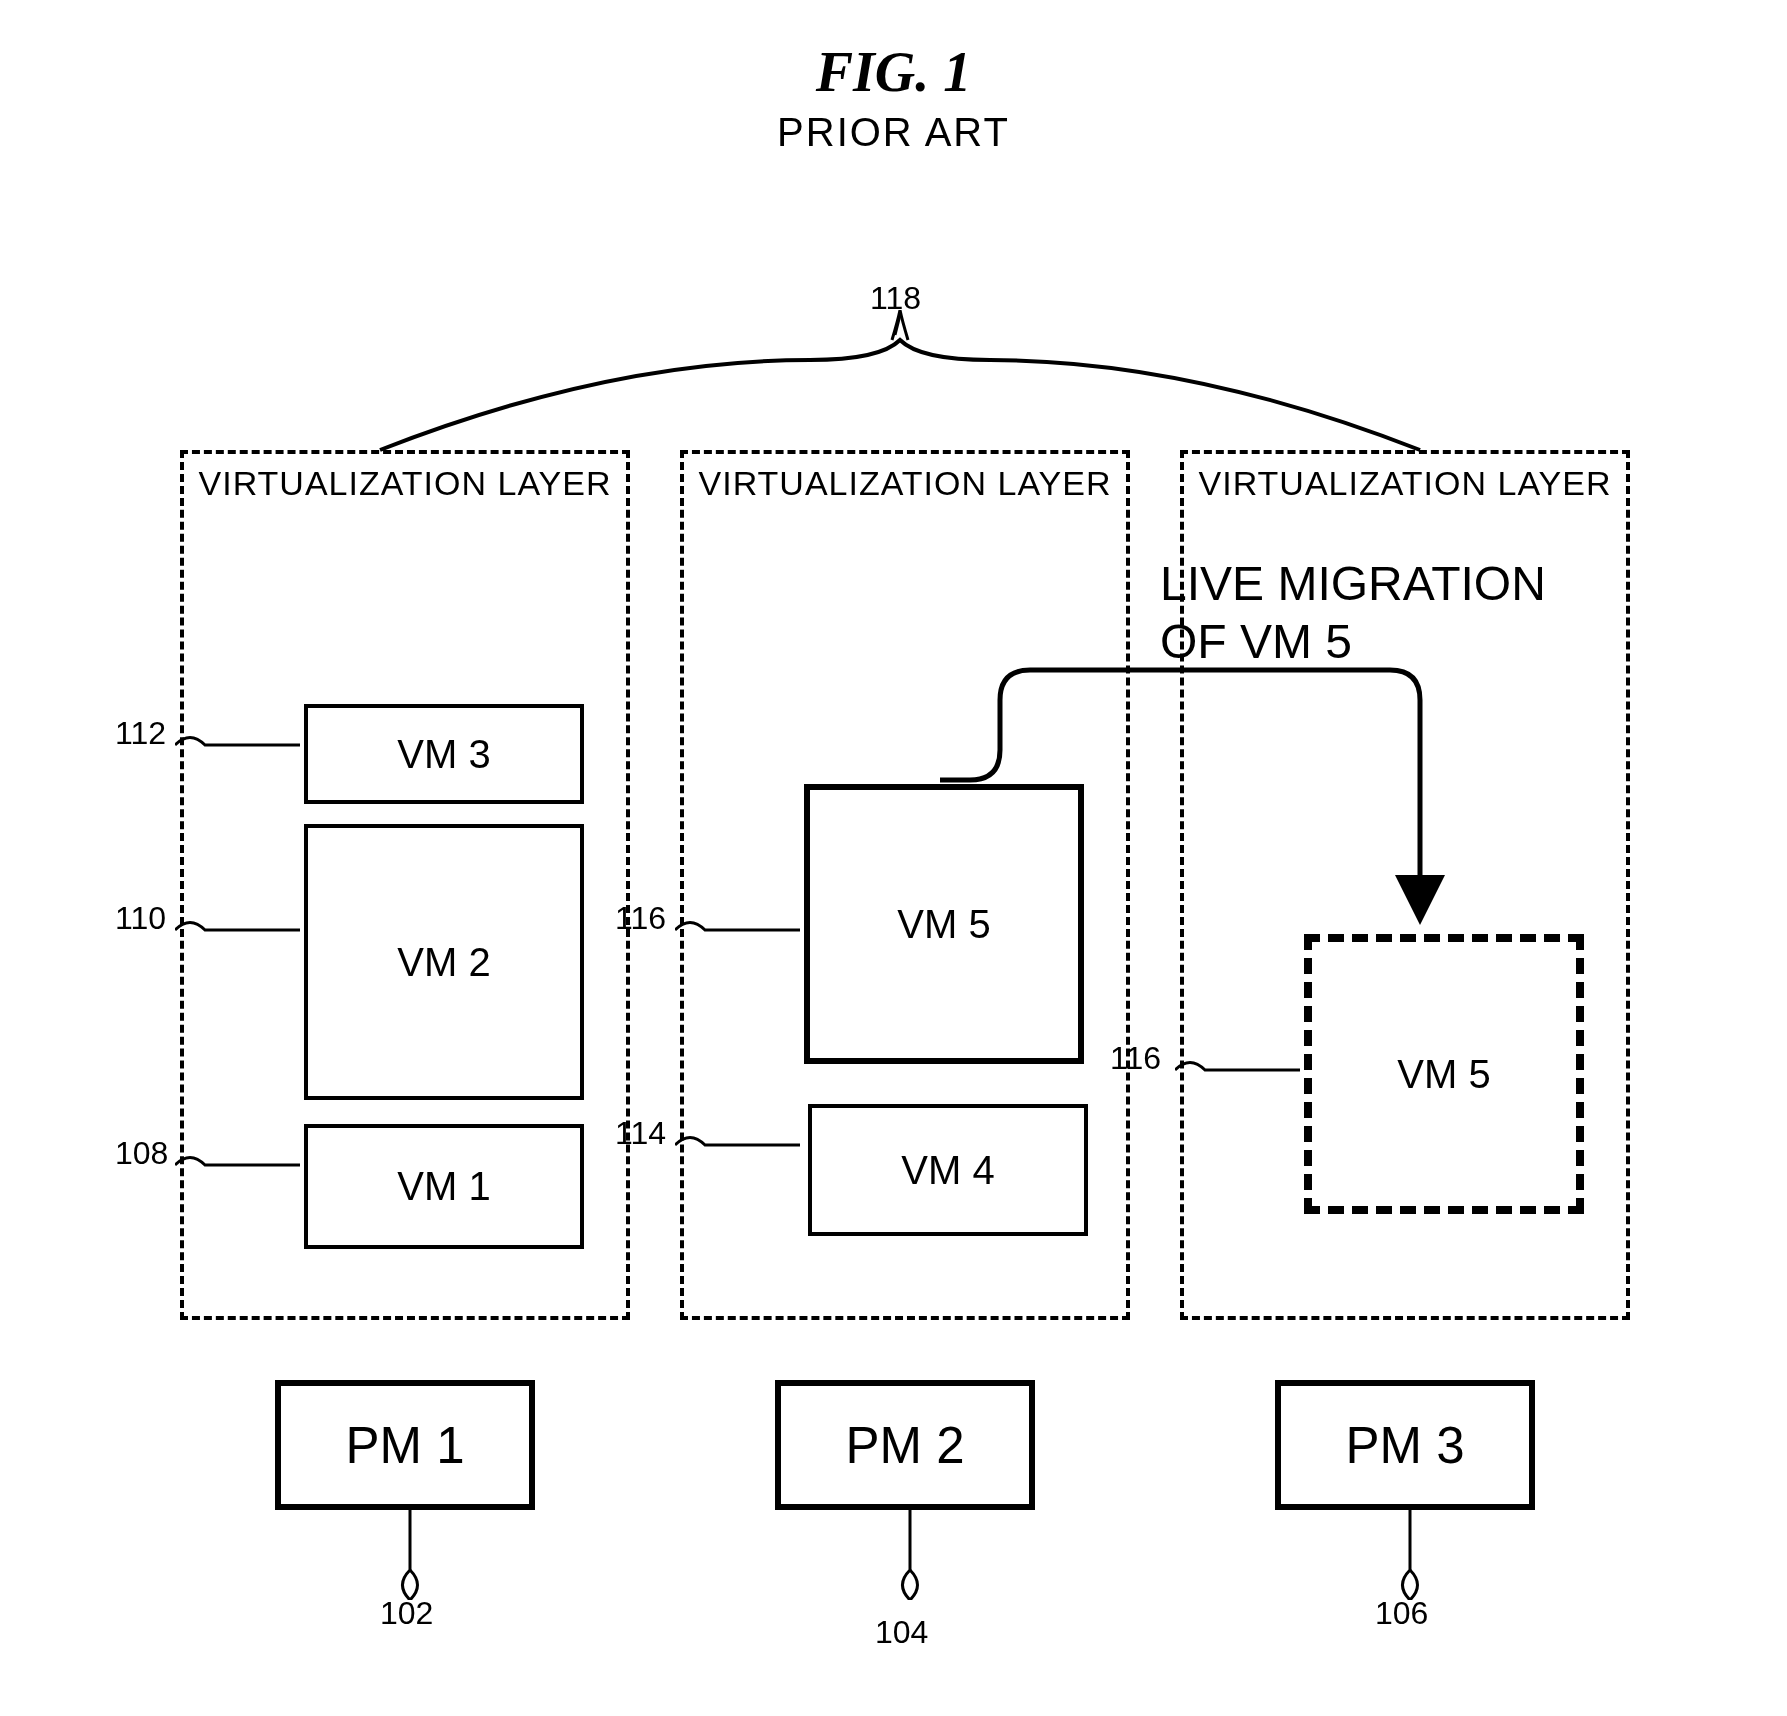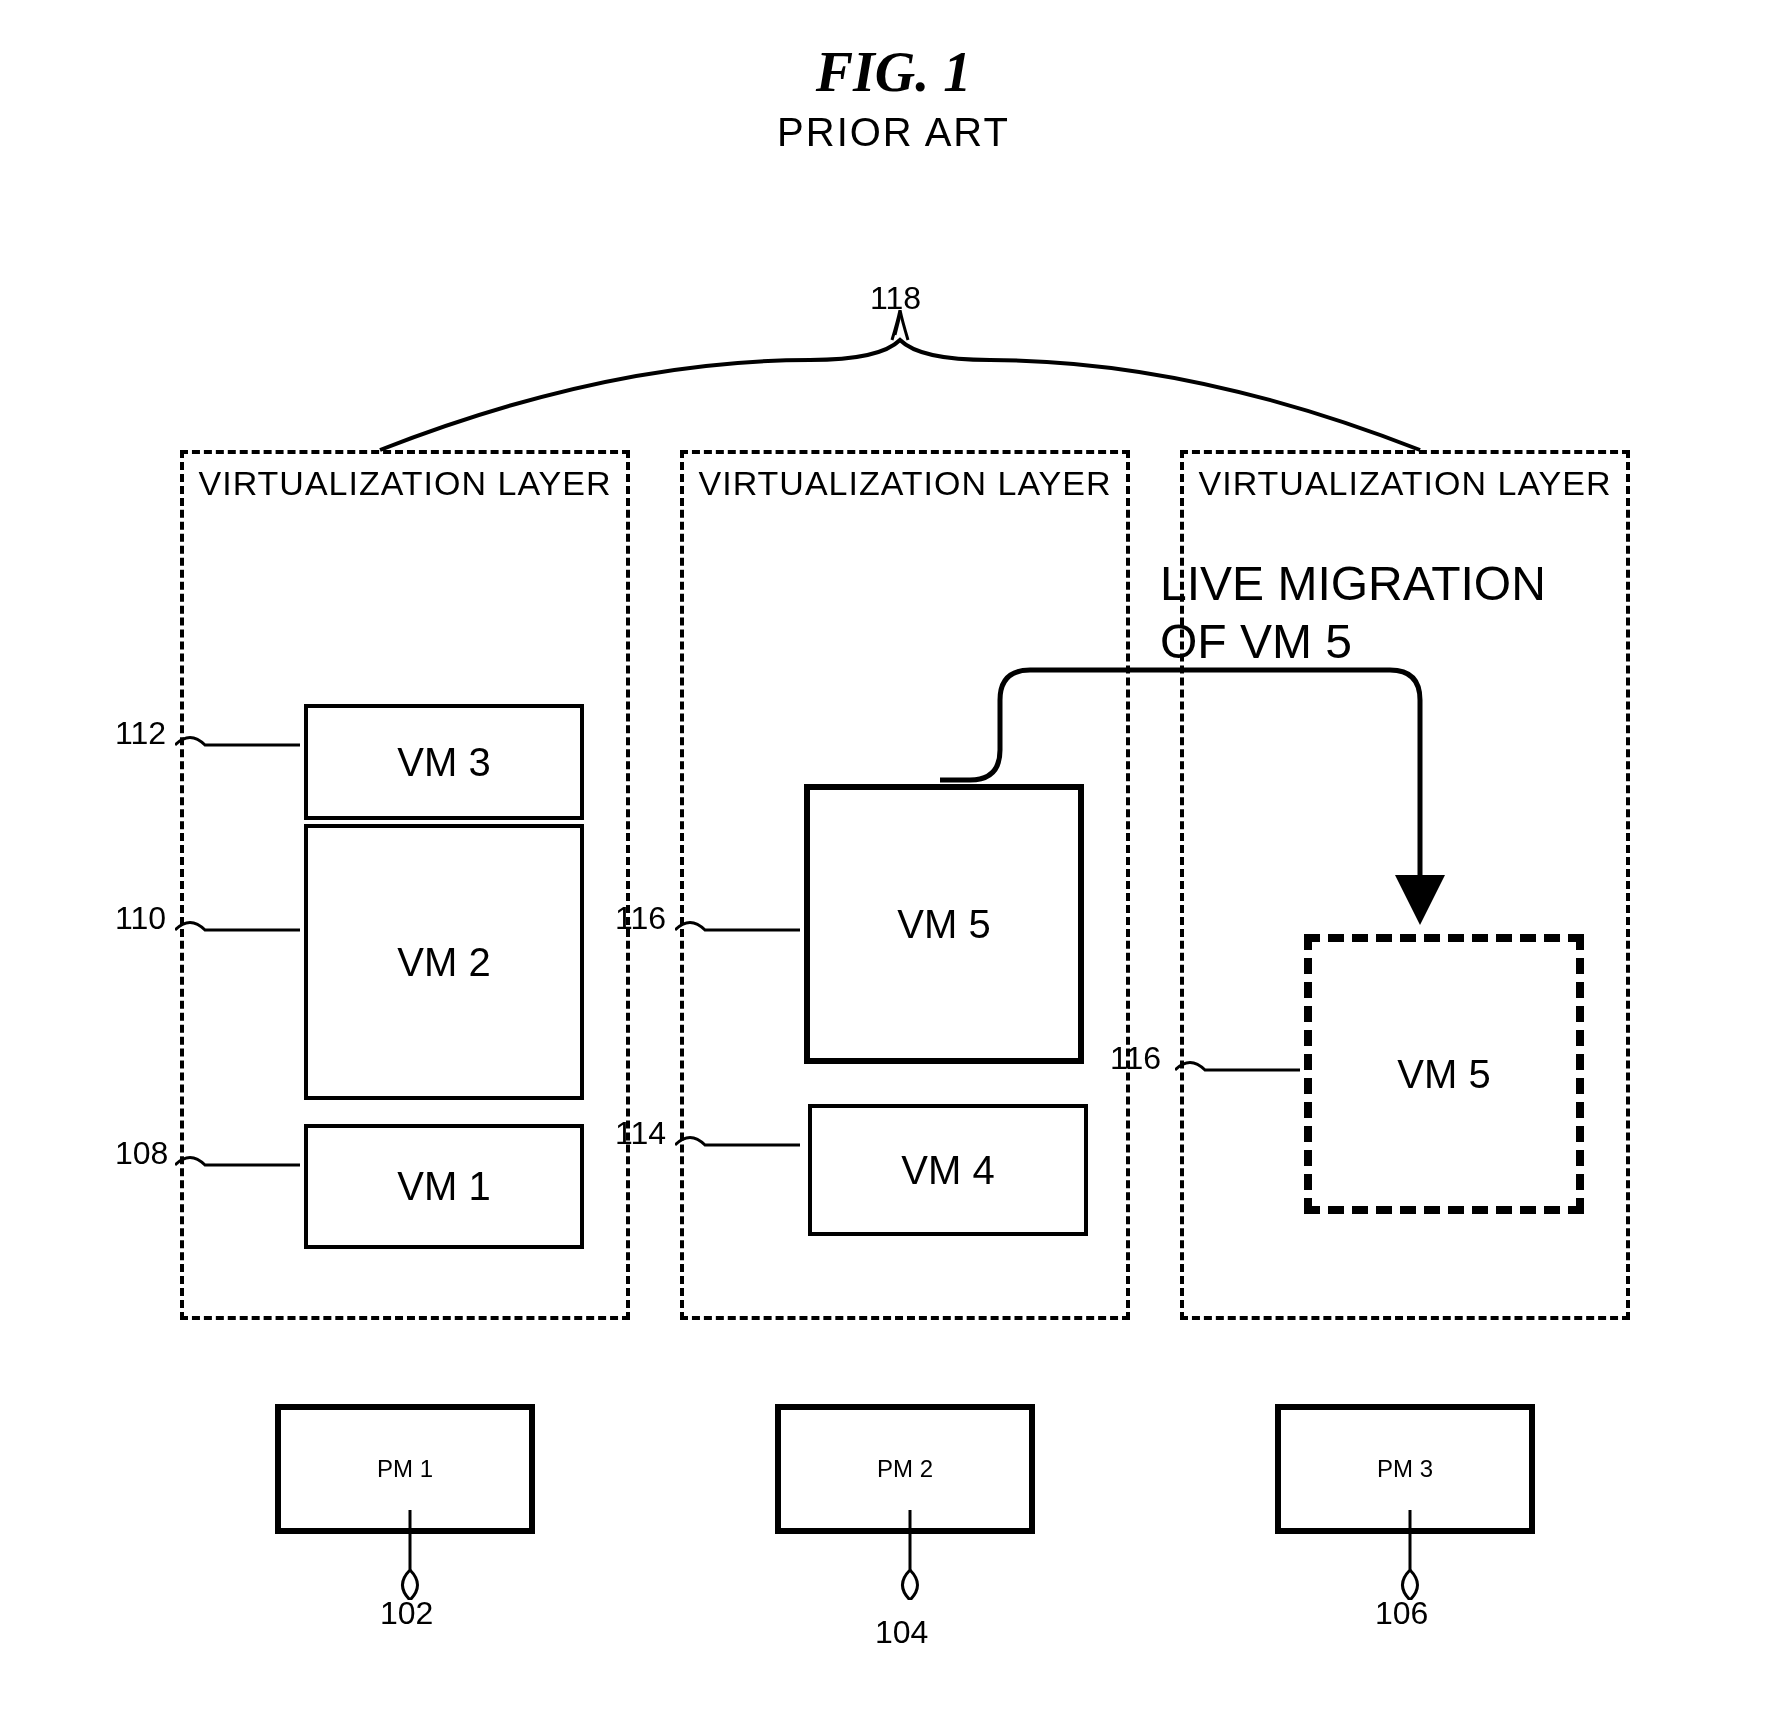--- a/index.html
+++ b/index.html
@@ -65,38 +65,37 @@
       border: 4px solid #000;
       display: flex;
       align-items: center;
       justify-content: center;
       font-size: 40px;
       background: #fff;
     }
     .vm-box.thick { border-width: 6px; }
     .vm-box.dashed { border: 8px dashed #000; }
     
-    .vm3 { top: 250px; left: 120px; width: 280px; height: 116px; }
+    .vm3 { top: 250px; left: 120px; width: 280px; height: 100px; }
     .vm2 { top: 370px; left: 120px; width: 280px; height: 276px; }
     .vm1 { top: 670px; left: 120px; width: 280px; height: 125px; }
     .vm5 { top: 330px; left: 120px; width: 280px; height: 280px; }
     .vm4 { top: 650px; left: 124px; width: 280px; height: 132px; }
     .vm5-dest { top: 480px; left: 120px; width: 280px; height: 280px; }
     
     .pm-box {
       position: absolute;
       border: 6px solid #000;
       width: 260px;
       height: 130px;
       display: flex;
       align-items: center;
       justify-content: center;
-      font-size: 24px;
+      font-size: 51px;
       background: #fff;
-      margin-top: 24px;
     }
     .pm1 { top: 1380px; left: 275px; }
     .pm2 { top: 1380px; left: 775px; }
     .pm3 { top: 1380px; left: 1275px; }
     
     .ref-112 { top: 715px; left: 115px; }
     .ref-110 { top: 900px; left: 115px; }
     .ref-108 { top: 1135px; left: 115px; }
     .ref-116a { top: 900px; left: 615px; }
     .ref-114 { top: 1115px; left: 615px; }

